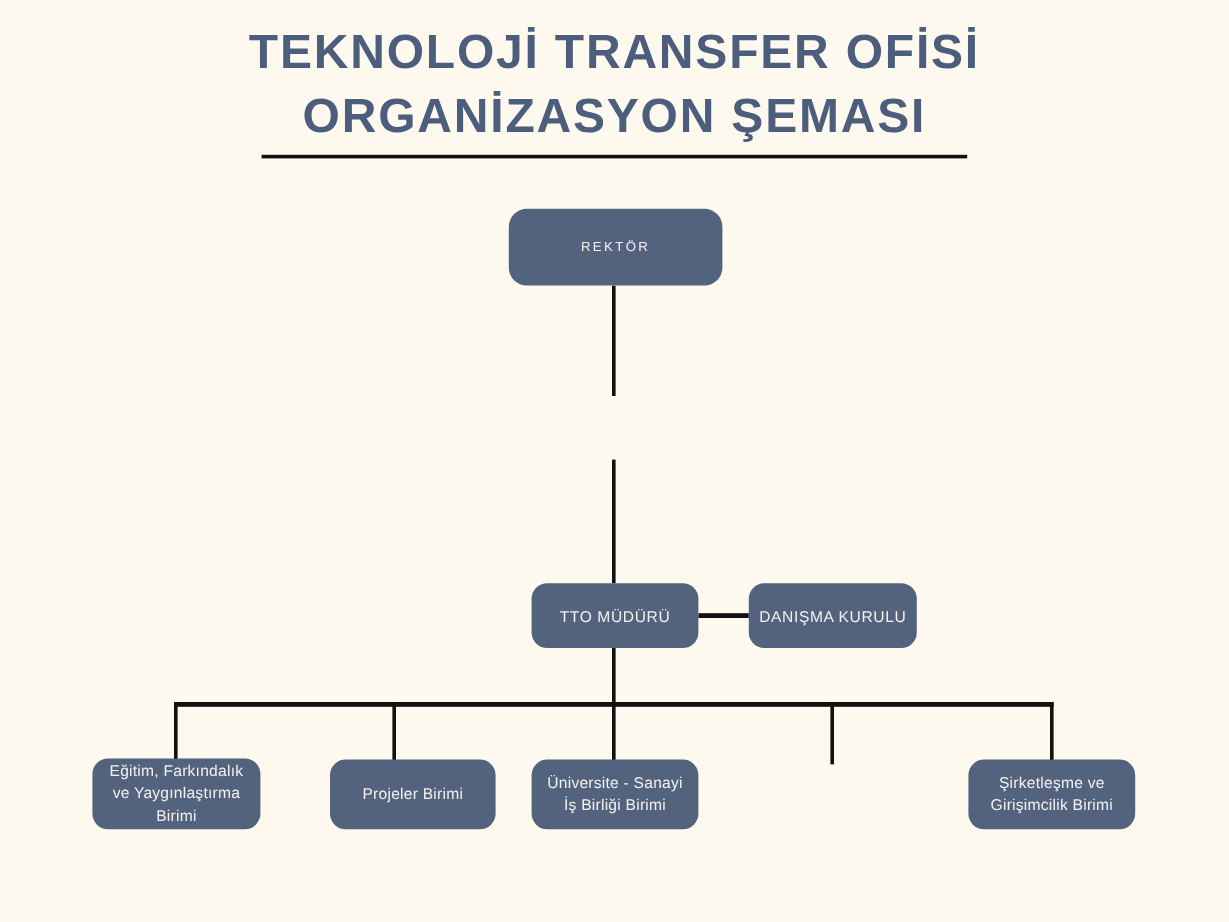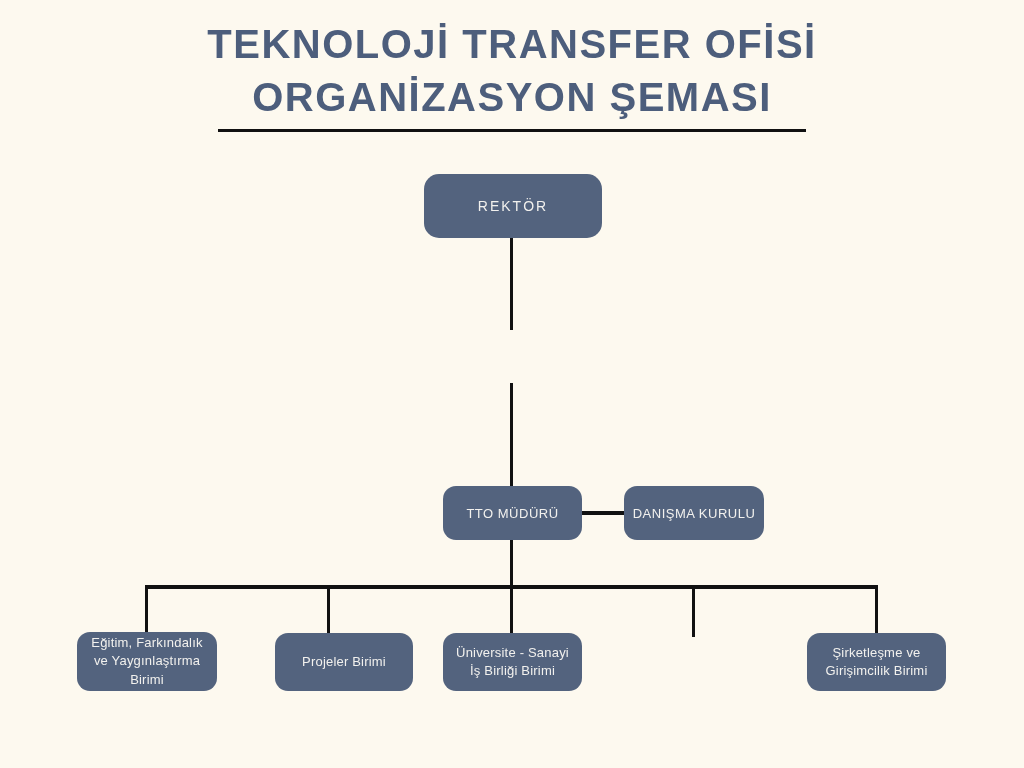--- a/index.html
+++ b/index.html
@@ -52,21 +52,21 @@
     background: var(--box-fill);
     color: var(--box-text);
     border-radius: 13px;
     display: flex;
     align-items: center;
     justify-content: center;
     text-align: center;
     z-index: 2;
     padding: 0 6px;
   }
-  .node.lv1 { border-radius: 15px; font-size: 14px; letter-spacing: 2px; white-space: nowrap; }
+  .node.lv1 { border-radius: 15px; font-size: 11px; letter-spacing: 2px; white-space: nowrap; }
   .node.caps { font-size: 13px; letter-spacing: 0.5px; white-space: nowrap; }
   .node.leaf { font-size: 13px; line-height: 18.5px; letter-spacing: 0.2px; }
 </style>
 </head>
 <body>
 
 <div class="canvas">
 
   <div class="chart-title">
     <div>TEKNOLOJİ TRANSFER OFİSİ</div>

